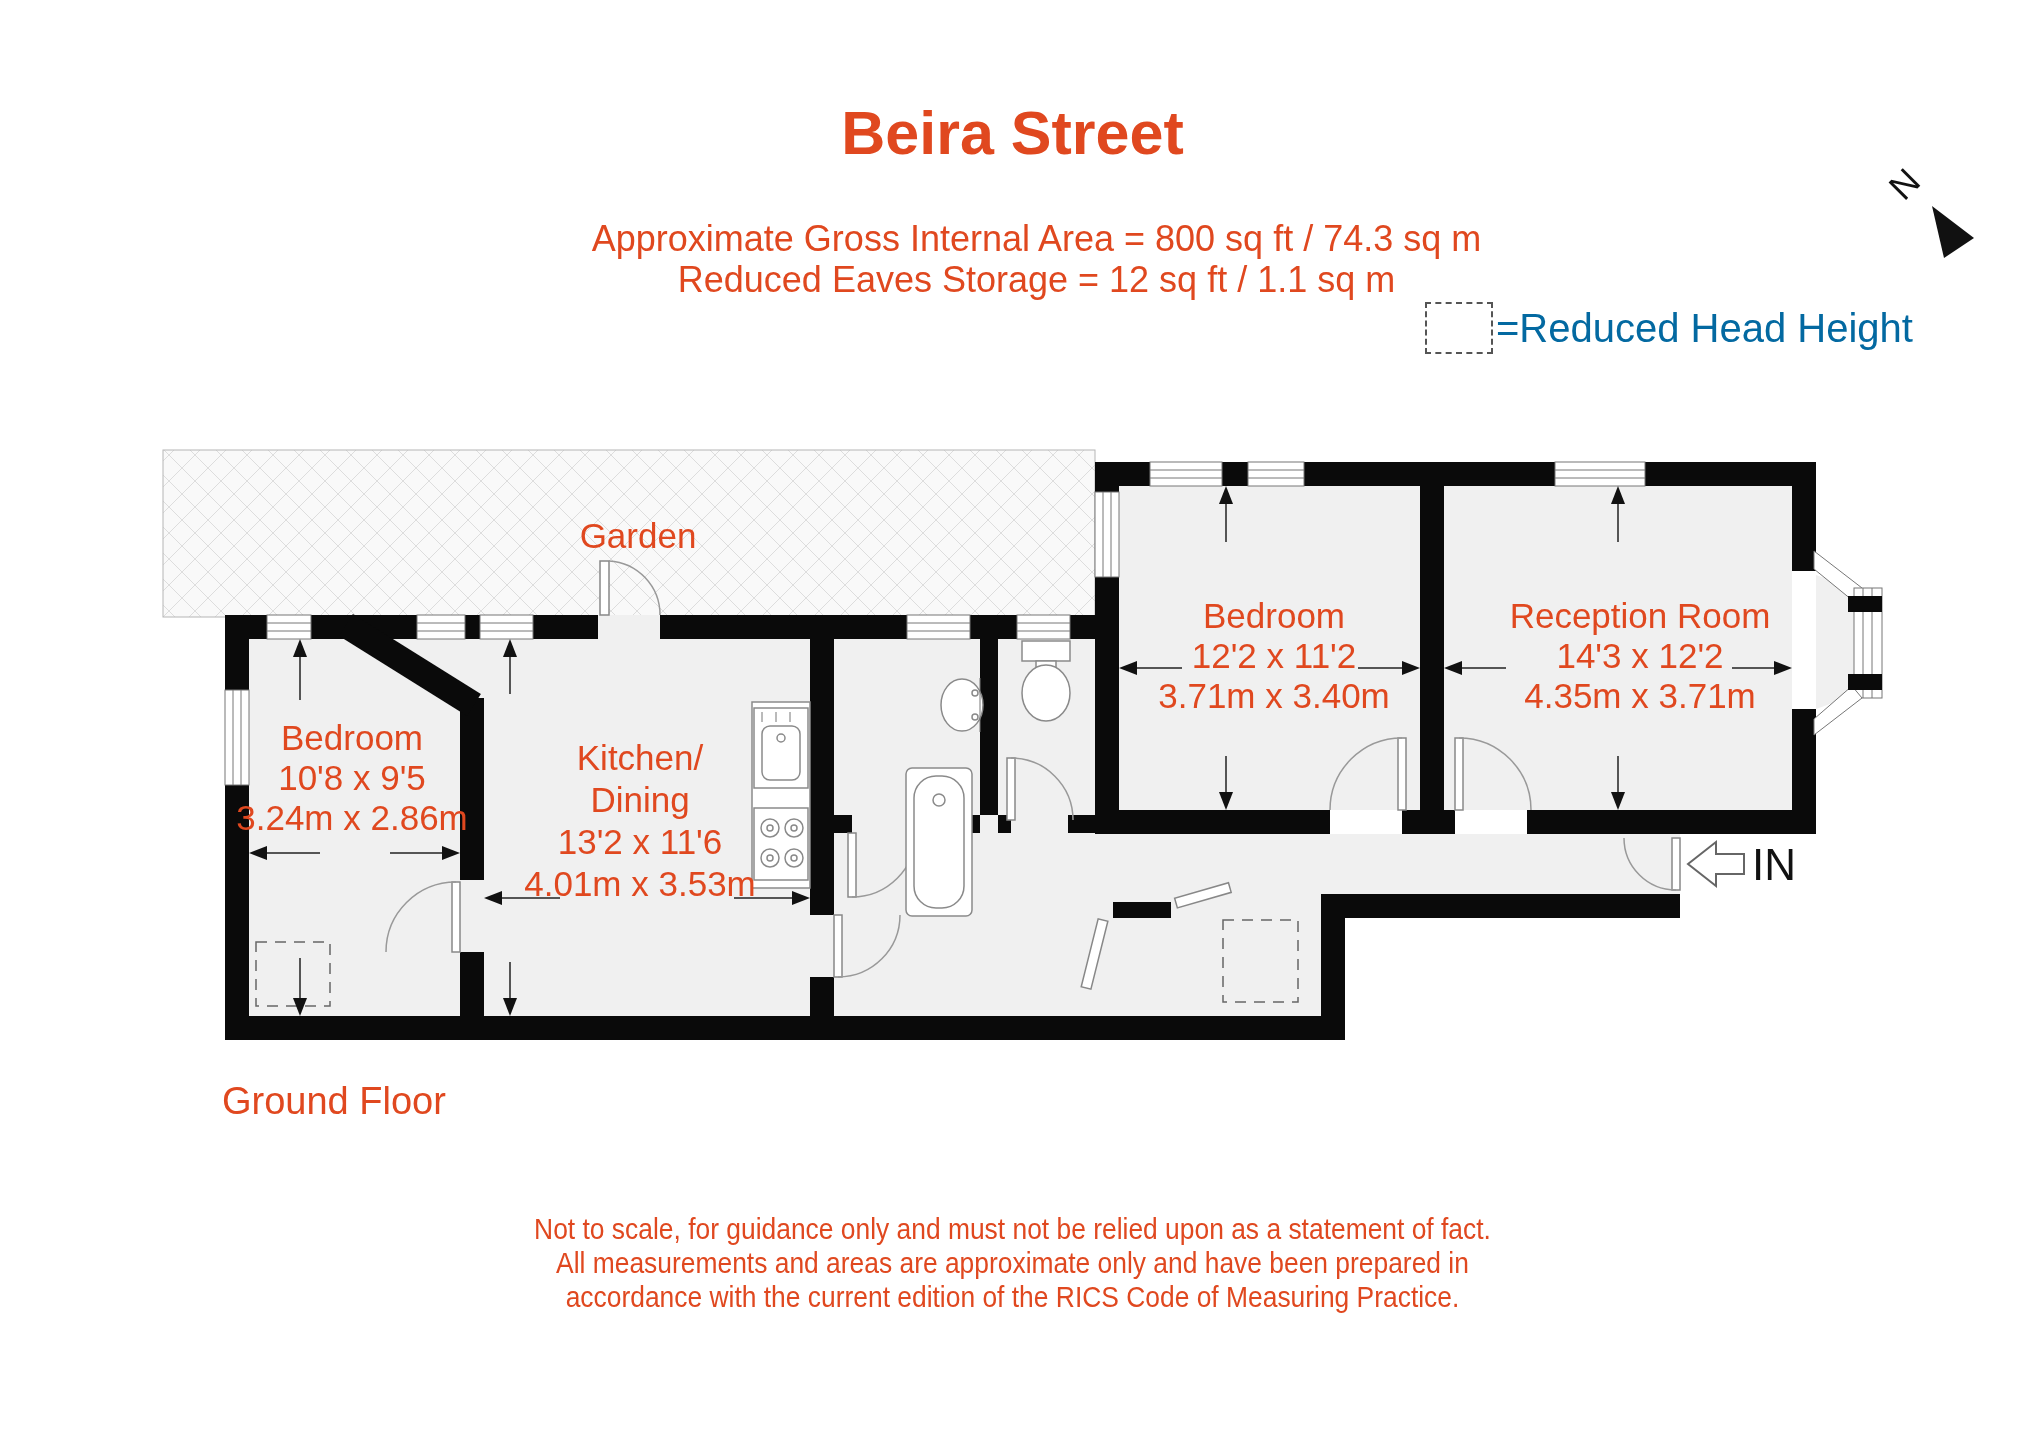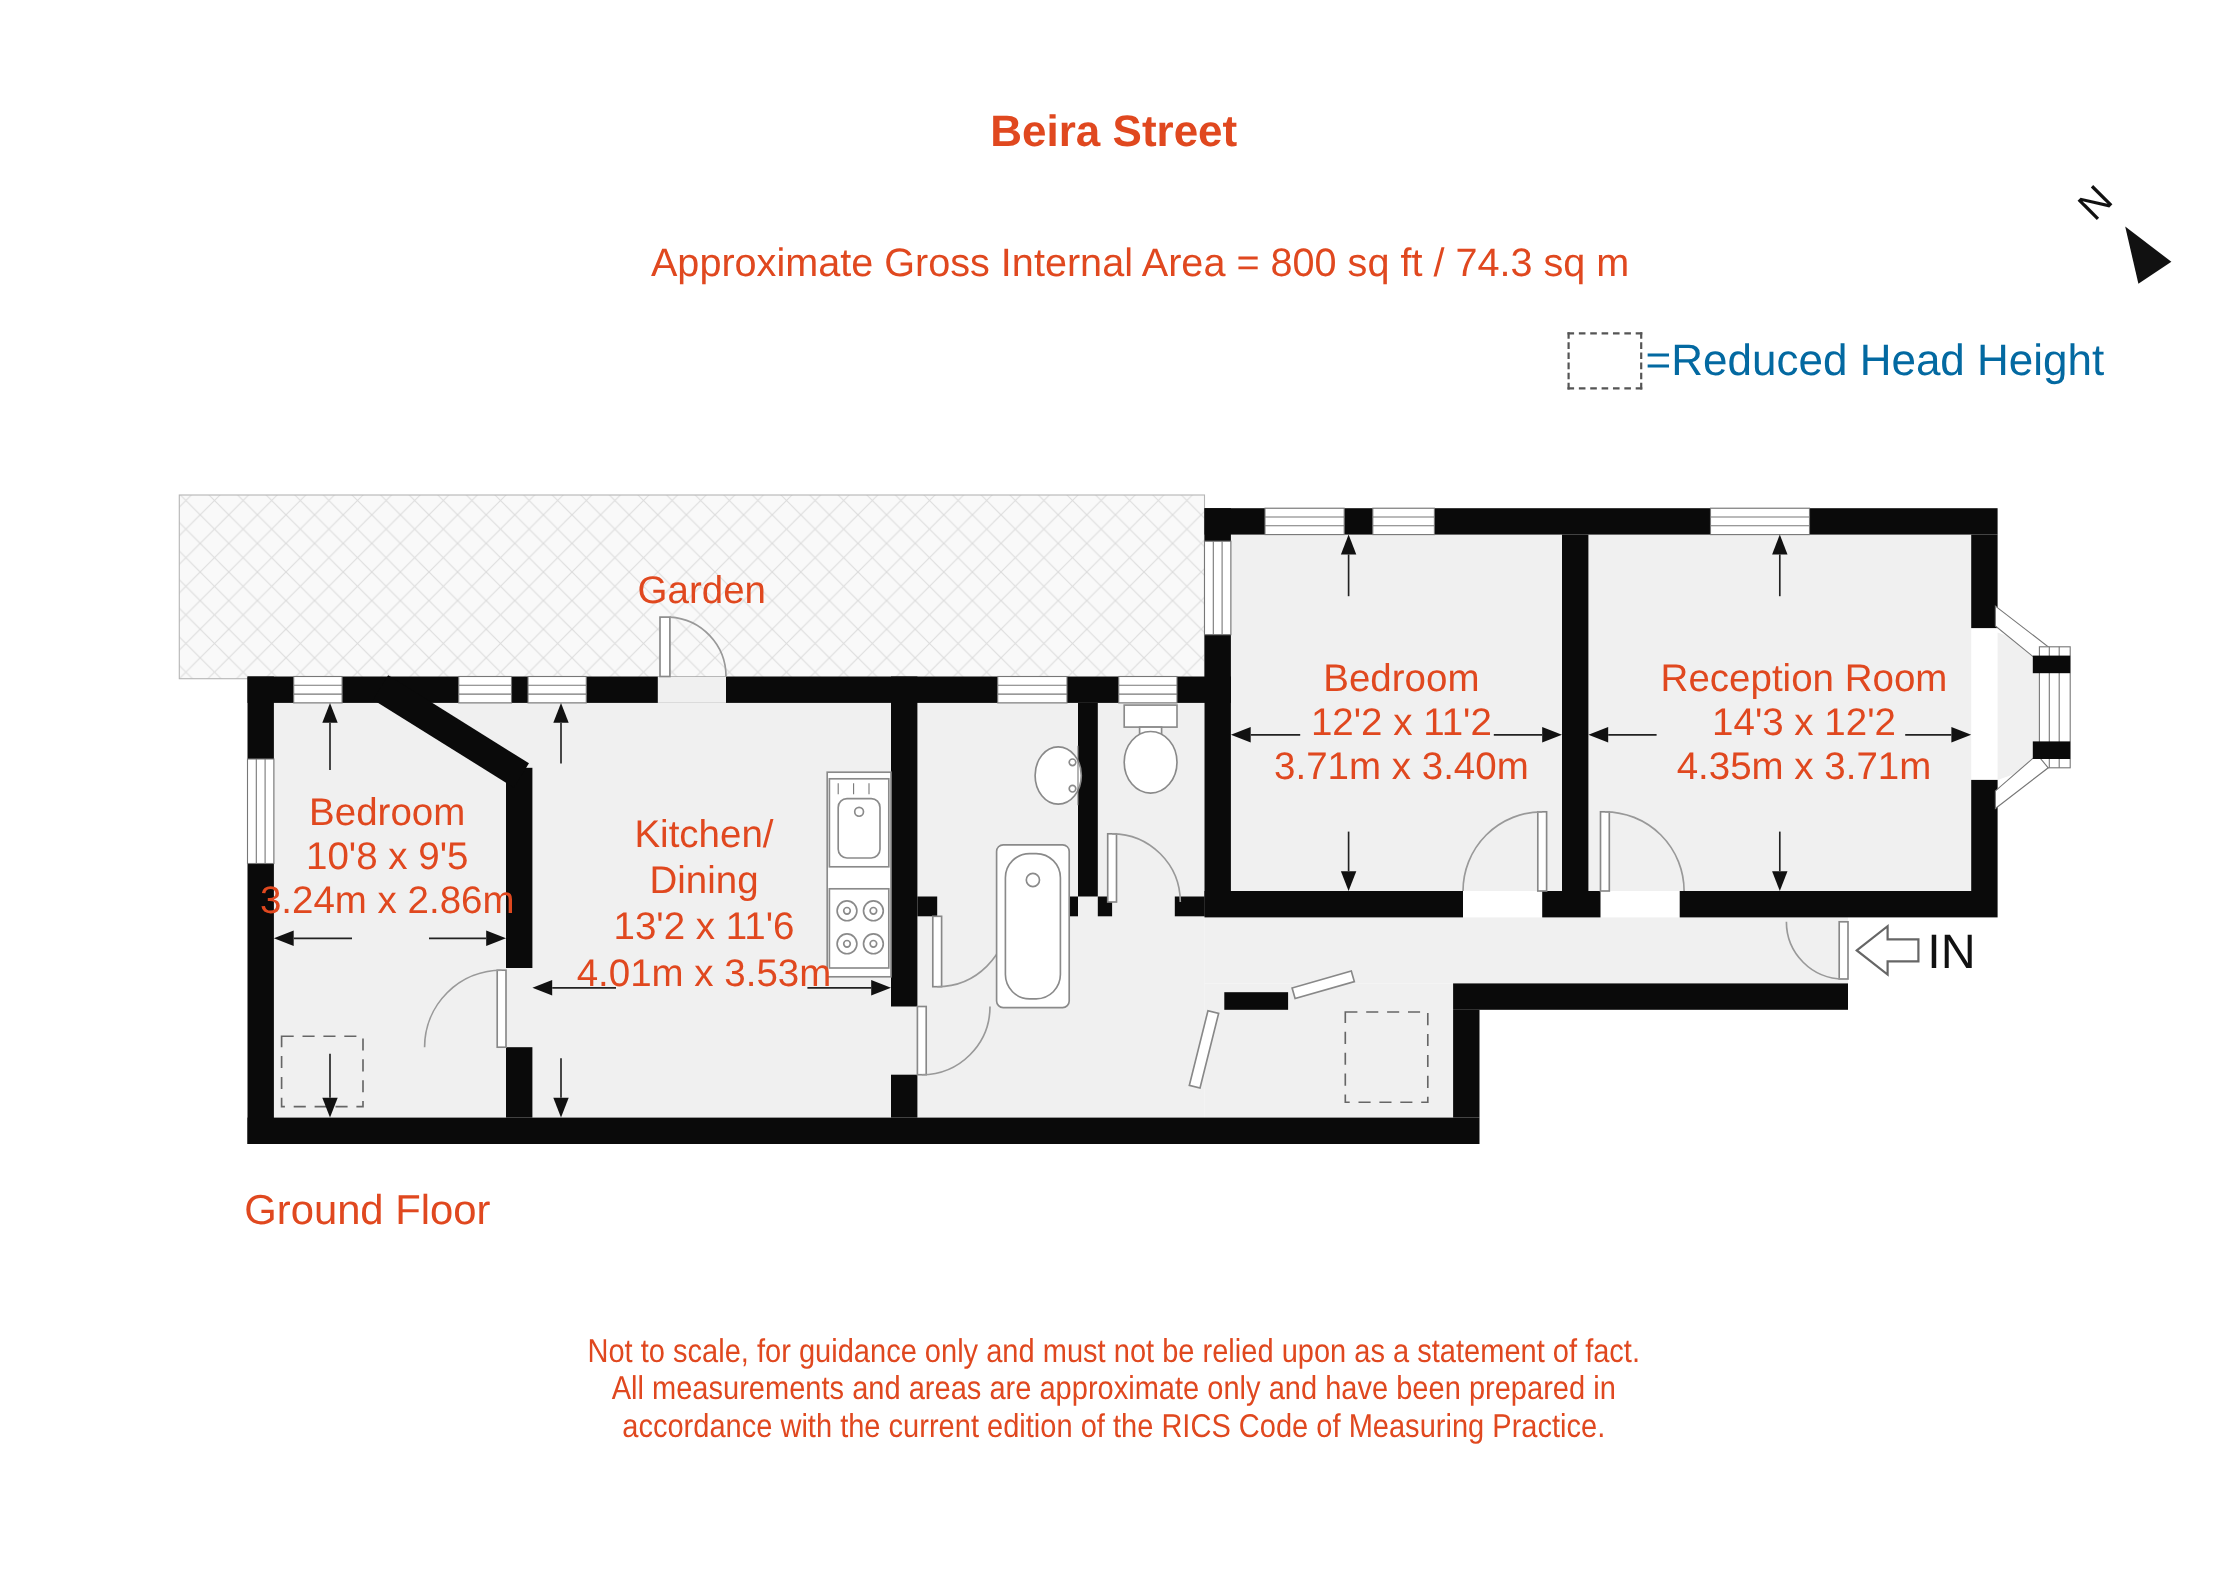--- a/index.html
+++ b/index.html
@@ -1,20 +1,20 @@
 <!DOCTYPE html>
 <html><head>
 <meta charset="utf-8">
 <style>
   html,body{margin:0;padding:0;background:#fff;}
   #page{position:relative;width:2025px;height:1432px;background:#fff;overflow:hidden;
         font-family:"Liberation Sans",sans-serif;}
   .accent{color:#E0481F;}
   .hdr{position:absolute;left:0;right:0;text-align:center;}
-  #title{top:98px;font-size:40px;font-weight:bold;}
+  #title{top:98px;font-size:61px;font-weight:bold;}
   #subtitles{top:218px;font-size:36px;line-height:41px;padding-left:48px;}
   #legend-box{position:absolute;left:1425px;top:302px;width:64px;height:48px;
               border:2px dashed #555;background:#fff;}
   #legend-text{position:absolute;left:1496px;top:302px;height:52px;line-height:52px;
                font-size:40px;color:#0369a1;}
   #plan-svg{position:absolute;left:0;top:0;}
   #ground-floor{position:absolute;left:222px;top:1080px;font-size:38px;}
   #disclaimer{position:absolute;left:0;right:0;top:1212px;text-align:center;
               font-size:30px;line-height:34px;transform:scaleX(0.88);transform-origin:center;}
   .room-label{fill:#E0481F;font-size:35px;font-family:"Liberation Sans",sans-serif;}
@@ -31,20 +31,21 @@
 </style>
 </head>
 <body>
 
 <div id="page">
 
   <div id="title" class="hdr accent">Beira Street</div>
 
   <div id="subtitles" class="hdr accent">
     <div>Approximate Gross Internal Area = 800 sq ft / 74.3 sq m</div>
+    <div>Reduced Eaves Storage = 12 sq ft / 1.1 sq m</div>
   </div>
 
   <div id="legend-box"></div>
   <div id="legend-text">=Reduced Head Height</div>
 
   <svg id="plan-svg" width="2025" height="1432" viewBox="0 0 2025 1432">
     <defs>
       <pattern id="gardenHatch" width="26" height="26" patternUnits="userSpaceOnUse">
         <rect width="26" height="26" fill="#f9f9f9"></rect>
         <path d="M0,26 L26,0" stroke="#dddddd" stroke-width="1"></path>

